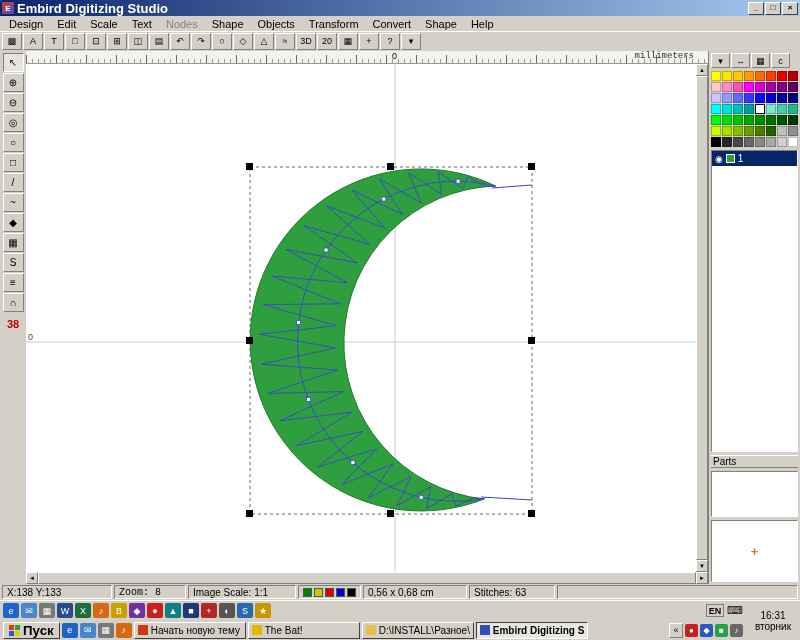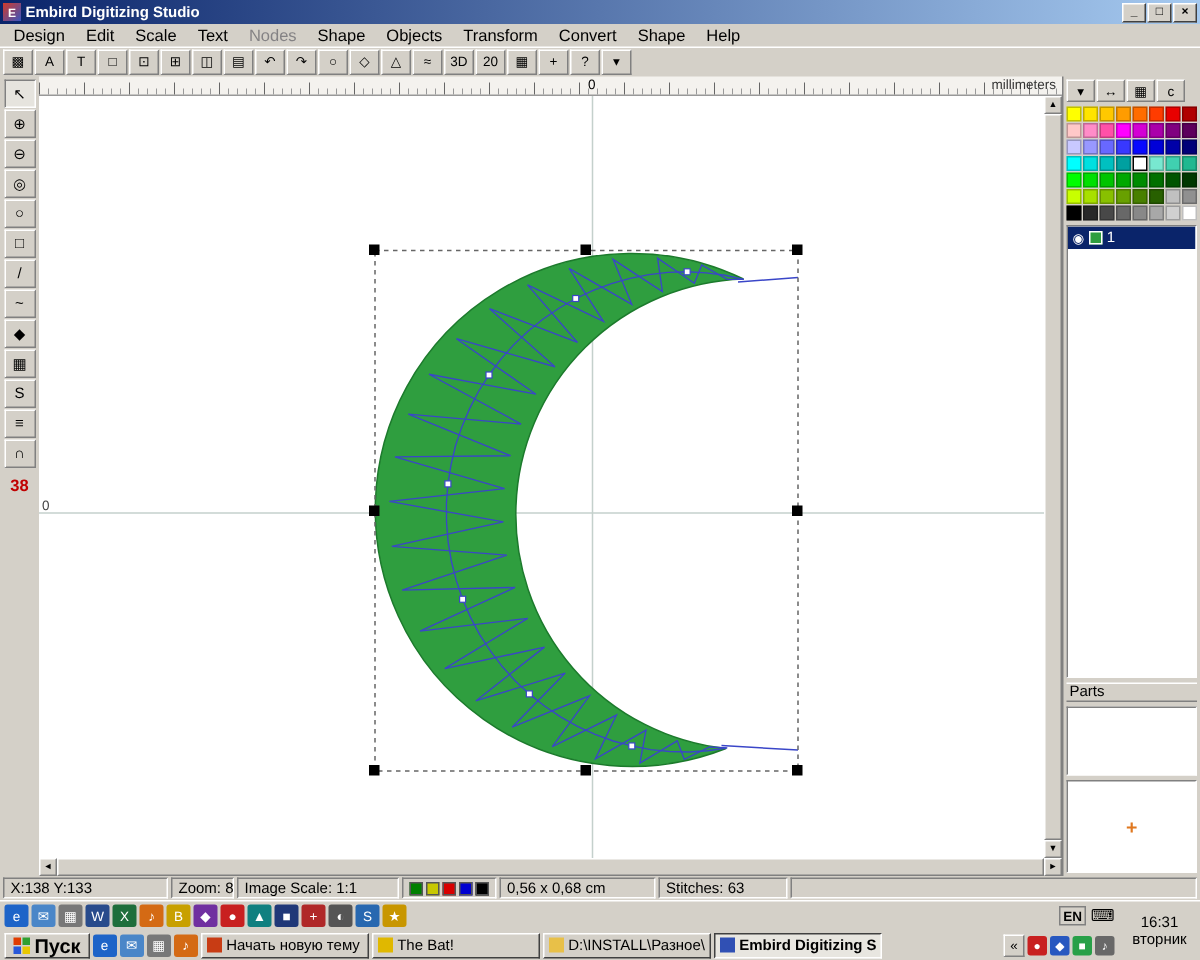--- a/index.html
+++ b/index.html
@@ -7,21 +7,21 @@
     font-family:"Liberation Sans", sans-serif; }
   button { font-family:inherit; cursor:default; }
 
   .app { height:600px; display:flex; flex-direction:column; font-size:11px; color:#000; }
 
   
   .titlebar { height:16px; background:linear-gradient(90deg,#0a246a,#a6caf0);
     display:flex; align-items:center; padding:0 2px; gap:3px; }
   .appicon { width:12px; height:12px; background:linear-gradient(135deg,#d23a2a,#3a55c0);
     color:#fff; font-size:8px; font-weight:bold; display:flex; align-items:center; justify-content:center; }
-  .title { color:#fff; font-weight:bold; flex:1; white-space:nowrap; font-size:10px; }
+  .title { color:#fff; font-weight:bold; flex:1; white-space:nowrap; font-size:13px; }
   .winbtns { display:flex; gap:1px; }
   .winbtn { width:16px; height:13px; font-size:8px; line-height:8px; font-weight:bold;
     background:#d4d0c8; border:1px solid; border-color:#fff #404040 #404040 #fff; }
 
   
   .menubar { height:15px; display:flex; align-items:center; padding-left:2px; }
   .menu-item { padding:0 7px; white-space:nowrap; }
   .menu-item.disabled { color:#848284; }
 
   
@@ -40,21 +40,21 @@
   .tool-counter { margin-top:6px; color:#c00000; font-weight:bold; font-size:11px; }
 
   .canvas-wrap { flex:1; display:flex; flex-direction:column; min-width:0; }
   .ruler { height:13px; background:#f4f2ee; border-bottom:1px solid #999; position:relative;
     background-image:
       repeating-linear-gradient(90deg,#666 0 1px,transparent 1px 30px),
       repeating-linear-gradient(90deg,#999 0 1px,transparent 1px 6px);
     background-size:100% 8px,100% 4px; background-repeat:no-repeat,no-repeat;
     background-position:0 100%,0 100%; }
   .ruler-zero { position:absolute; left:366px; top:0; font-size:9px; }
-  .ruler-unit { position:absolute; right:4px; top:0; font-size:9px; color:#333; }
+  .ruler-unit { position:absolute; right:14px; top:0; font-size:9px; color:#333;font-family:Liberation Mono, monospace; }
 
   .canvas-row { flex:1; display:flex; min-height:0; }
   .canvas { flex:1; position:relative; background:#fff; overflow:hidden; }
   .canvas svg { position:absolute; inset:0; width:100%; height:100%; }
   .vzero { position:absolute; left:2px; top:268px; font-size:9px; color:#444; z-index:2; }
   .guide { stroke:#c4d0cc; stroke-width:1; }
   .selrect { fill:none; stroke:#666; stroke-dasharray:3 3; stroke-width:1; }
   .handle { fill:#000; }
 
   .vscroll { width:12px; background:#f1efe9; display:flex; flex-direction:column; }
@@ -81,21 +81,21 @@
     border-top:1px solid #fff; border-bottom:1px solid #808080; }
   .partsbox { height:46px; background:#fff; border:1px solid; border-color:#808080 #fff #fff #808080; }
   .preview { height:62px; background:#fff; border:1px solid; border-color:#808080 #fff #fff #808080;
     display:flex; align-items:center; justify-content:center; }
   .preview-plus { color:#e07820; font-size:13px; font-weight:bold; }
 
   
   .statusbar { height:16px; display:flex; gap:2px; padding:1px 2px; }
   .seg { border:1px solid; border-color:#808080 #fff #fff #808080; font-size:10px;
     display:flex; align-items:center; padding:0 4px; white-space:nowrap; }
-  .seg.coords { width:110px; } .seg.zoomv { width:42px; } .seg.scale { width:108px; }
+  .seg.coords { width:110px; } .seg.zoomv { width:72px;font-family:Liberation Mono, monospace; } .seg.scale { width:108px; }
   .seg.swatches { gap:2px; } .seg.sizev { width:104px; } .seg.stitches { width:86px;text-align:right; }
   .seg.fill { flex:1; }
   .sw { width:9px; height:9px; border:1px solid #555; }
 
   
   .taskbar { height:40px; background:#d4d0c8; border-top:1px solid #fff; position:relative;
     display:flex; flex-direction:column; font-size:11px; }
   .tb-row { height:20px; display:flex; align-items:center; gap:2px; padding:1px 3px; }
   .ql { width:16px; height:15px; border-radius:2px; color:#fff; font-size:9px;
     display:flex; align-items:center; justify-content:center; flex:0 0 auto; }

